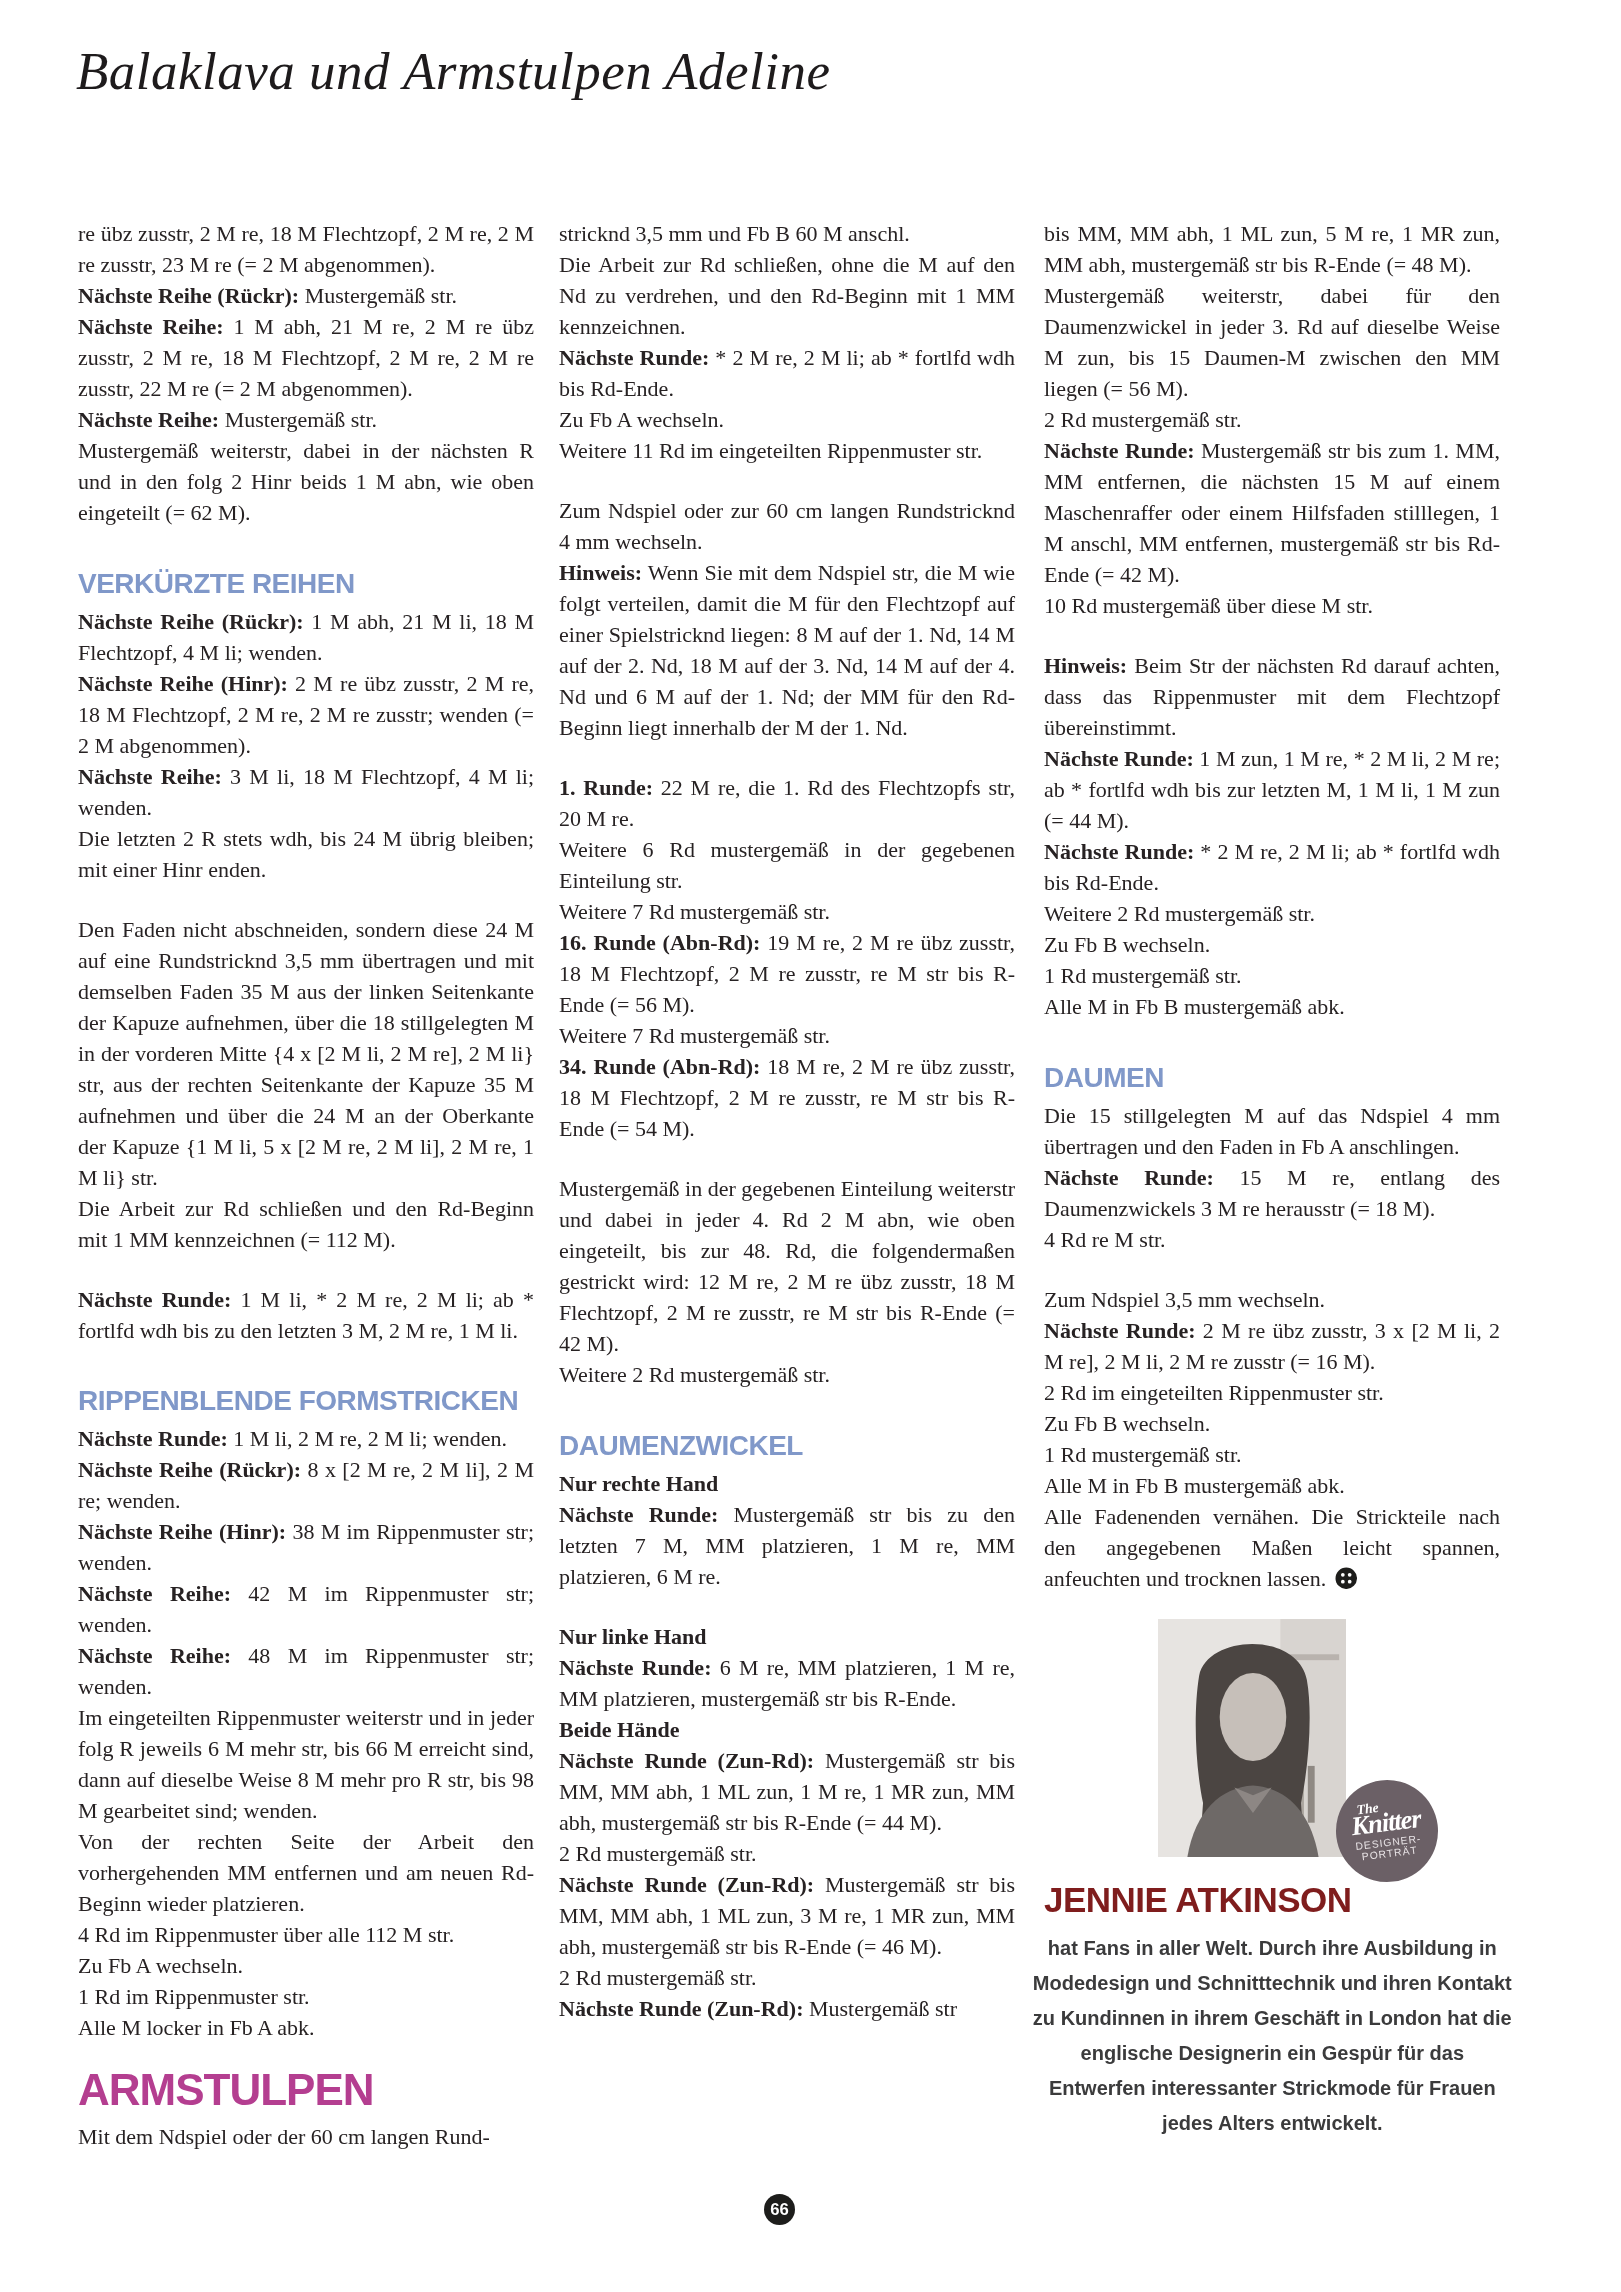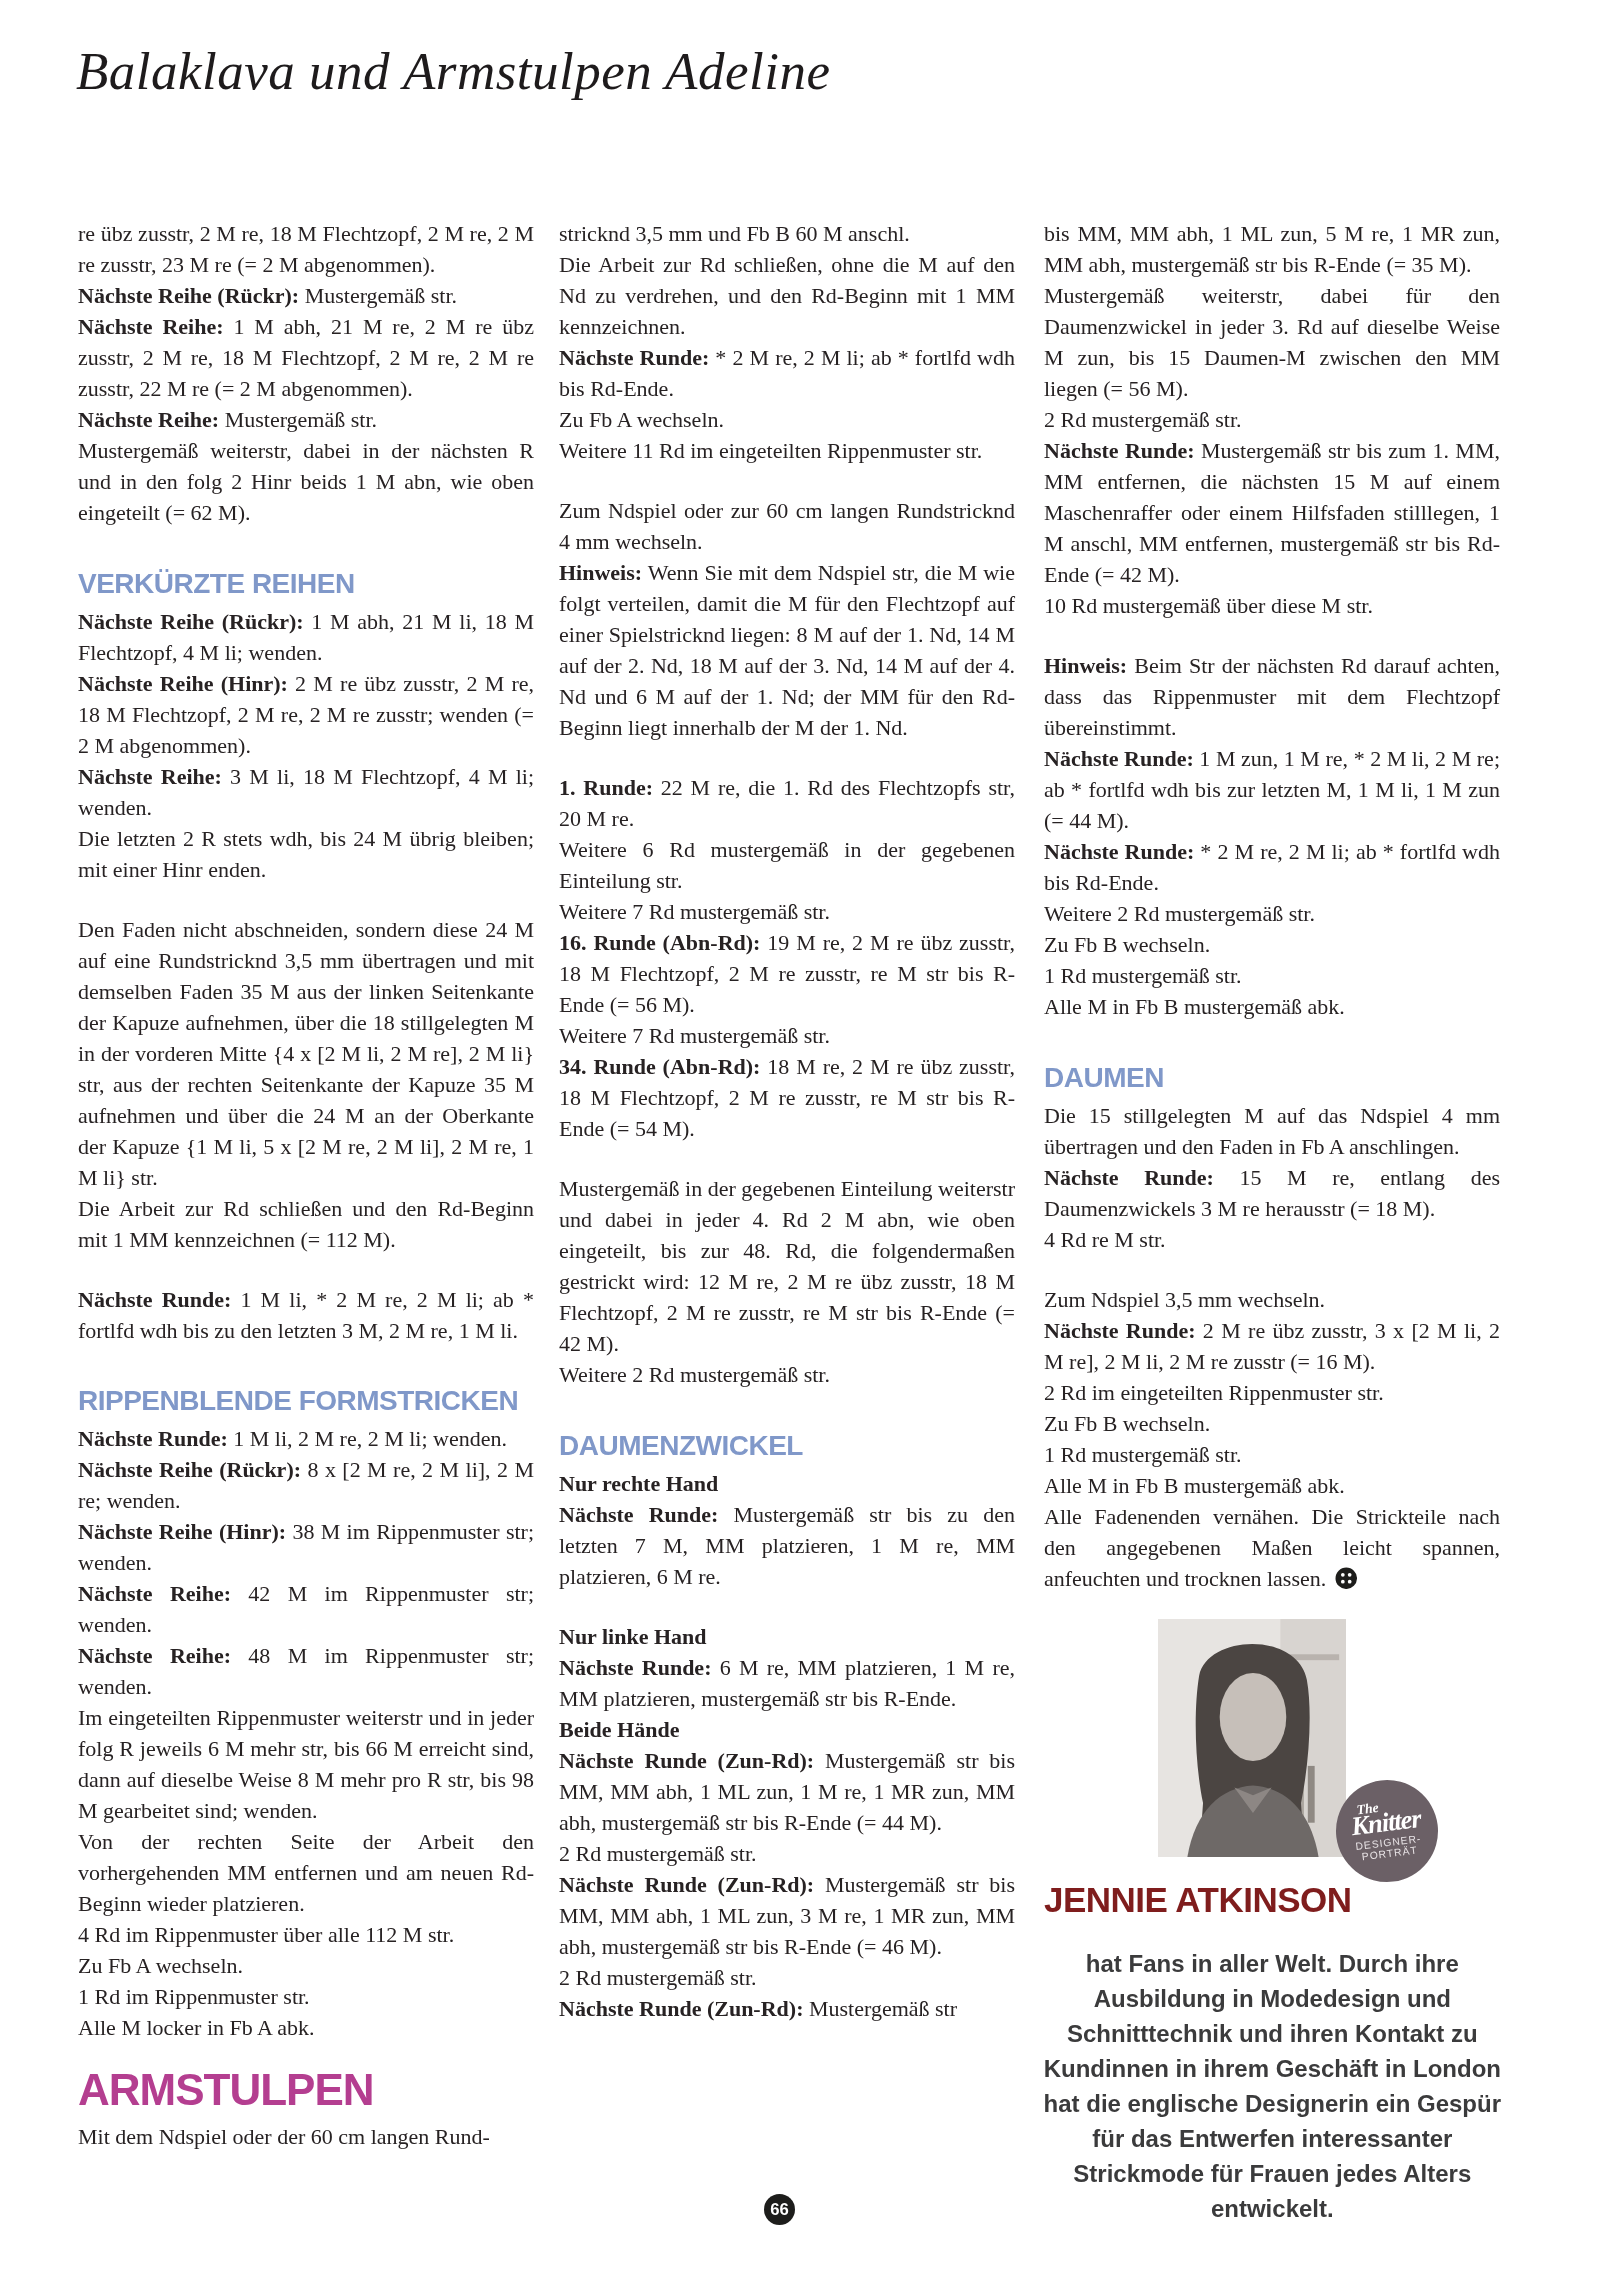--- a/index.html
+++ b/index.html
@@ -25,22 +25,22 @@
          font-family:"Liberation Serif",serif;text-align:center;}
   .badge-the{font-style:italic;font-weight:700;font-size:13.7px;line-height:13.7px;margin-top:19.6px;
              margin-left:-33px;}
   .badge-knitter{font-style:italic;font-weight:700;font-size:26.5px;line-height:23.5px;margin-top:-2px;
              letter-spacing:-1px;}
   .badge-sub{font-family:"Liberation Sans",sans-serif;font-size:10.3px;line-height:12.7px;
              letter-spacing:1px;color:#e8e3e6;margin-top:2px;}
   .pname{position:absolute;top:265px;left:0;width:456px;
          font-family:"Liberation Sans",sans-serif;font-weight:700;font-size:35px;
          color:#7f1d1d;letter-spacing:-0.5px;}
-  .pbio{position:absolute;top:327px;left:-13.7px;width:484px;text-align:center;
-        font-family:"Liberation Sans",sans-serif;font-weight:700;font-size:24px;
+  .pbio{position:absolute;top:312px;left:-13.7px;width:484px;text-align:center;
+        font-family:"Liberation Sans",sans-serif;font-weight:700;font-size:20px;
         line-height:35px;color:#3b3b3c;}
   .pagenum{position:absolute;left:764px;top:2194px;width:31px;height:31px;border-radius:50%;
            background:#1d1d1b;color:#ffffff;display:flex;align-items:center;justify-content:center;
            font-family:"Liberation Sans",sans-serif;font-weight:700;font-size:16.7px;}
 </style>
 </head>
 <body>
 
 <div class="page">
 
@@ -113,21 +113,21 @@
         <p class="para"><b>Nächste Runde (Zun-Rd):</b><span> Mustergemäß str bis MM, MM abh, 1 ML zun, 1 M re, 1 MR zun, MM abh, mustergemäß str bis R-Ende (= 44 M).</span></p>
         <p class="para"><span>2 Rd mustergemäß str.</span></p>
         <p class="para"><b>Nächste Runde (Zun-Rd):</b><span> Mustergemäß str bis MM, MM abh, 1 ML zun, 3 M re, 1 MR zun, MM abh, mustergemäß str bis R-Ende (= 46 M).</span></p>
         <p class="para"><span>2 Rd mustergemäß str.</span></p>
         <p class="para"><b>Nächste Runde (Zun-Rd):</b><span> Mustergemäß str</span></p>
       </div>
   </div>
 
   <div class="col" style="left:1044px">
     <div>
-        <p class="para"><span>bis MM, MM abh, 1 ML zun, 5 M re, 1 MR zun, MM abh, mustergemäß str bis R-Ende (= 35 M).</span></p>
+        <p class="para"><span>bis MM, MM abh, 1 ML zun, 5 M re, 1 MR zun, MM abh, mustergemäß str bis R-Ende (= 48 M).</span></p>
         <p class="para"><span>Mustergemäß weiterstr, dabei für den Daumenzwickel in jeder 3. Rd auf dieselbe Weise M zun, bis 15 Daumen-M zwischen den MM liegen (= 56 M).</span></p>
         <p class="para"><span>2 Rd mustergemäß str.</span></p>
         <p class="para"><b>Nächste Runde:</b><span> Mustergemäß str bis zum 1. MM, MM entfernen, die nächsten 15 M auf einem Maschenraffer oder einem Hilfsfaden stilllegen, 1 M anschl, MM entfernen, mustergemäß str bis Rd-Ende (= 42 M).</span></p>
         <p class="para"><span>10 Rd mustergemäß über diese M str.</span></p>
         <div class="gap"></div>
         <p class="para"><b>Hinweis:</b><span> Beim Str der nächsten Rd darauf achten, dass das Rippenmuster mit dem Flechtzopf übereinstimmt.</span></p>
         <p class="para"><b>Nächste Runde:</b><span> 1 M zun, 1 M re, * 2 M li, 2 M re; ab * fortlfd wdh bis zur letzten M, 1 M li, 1 M zun (= 44 M).</span></p>
         <p class="para"><b>Nächste Runde:</b><span> * 2 M re, 2 M li; ab * fortlfd wdh bis Rd-Ende.</span></p>
         <p class="para"><span>Weitere 2 Rd mustergemäß str.</span></p>
         <p class="para"><span>Zu Fb B wechseln.</span></p>

